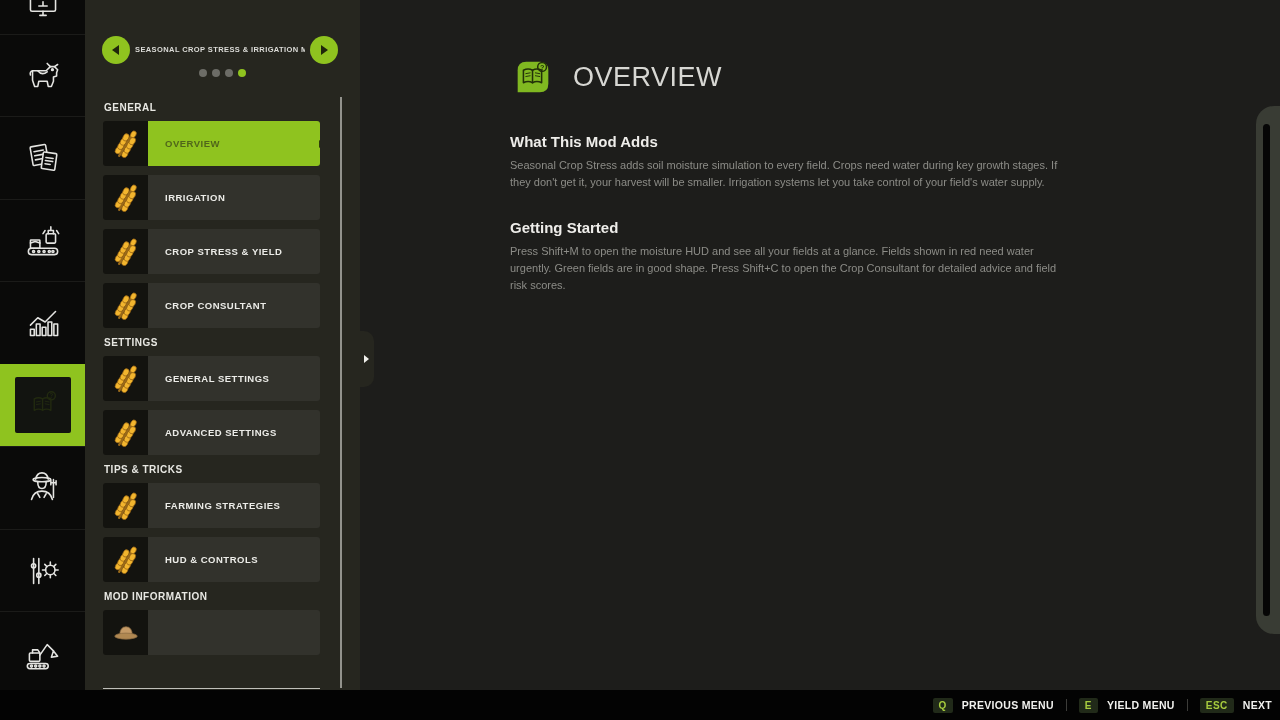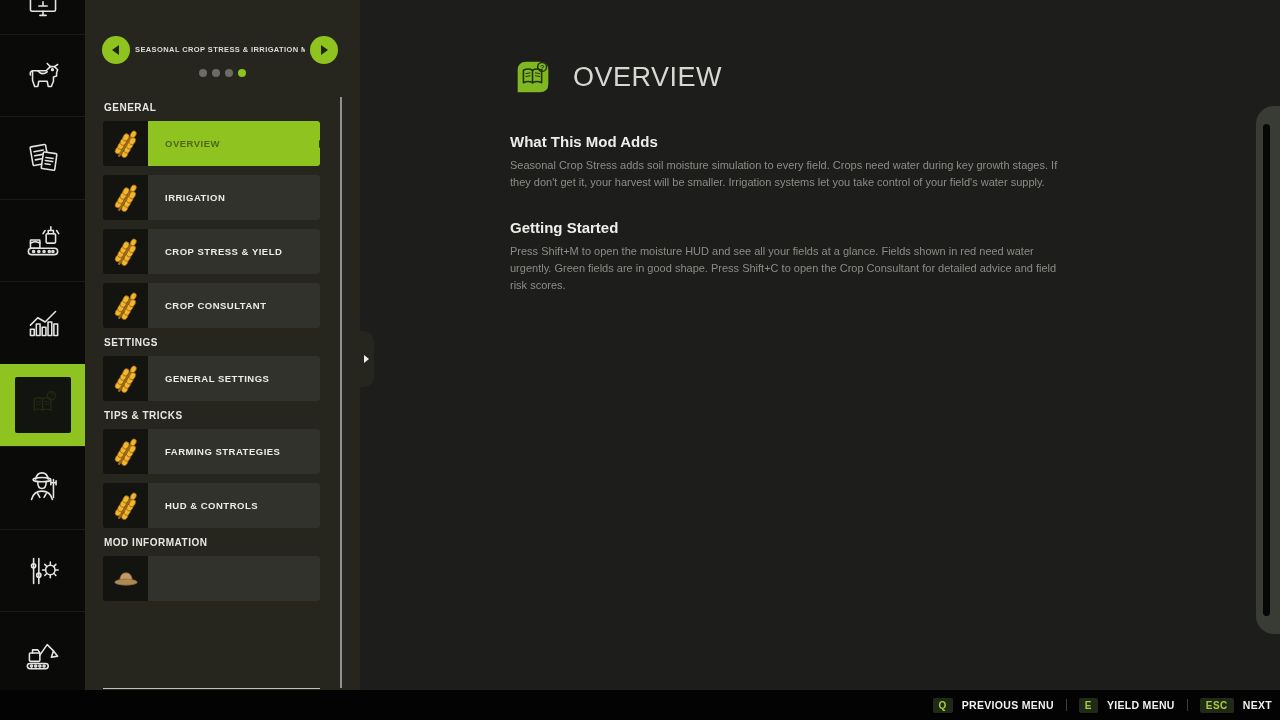--- a/index.html
+++ b/index.html
@@ -338,20 +338,28 @@
 
     <div class="side-item">
       <div class="icon-box">
         <svg class="wheat-icon">
             <use href="#sym-wheat"></use>
           </svg>
       </div>
       <div class="label-box">GENERAL SETTINGS</div>
     </div>
 
+    <div class="side-item">
+      <div class="icon-box">
+        <svg class="wheat-icon">
+            <use href="#sym-wheat"></use>
+          </svg>
+      </div>
+      <div class="label-box">ADVANCED SETTINGS</div>
+    </div>
 
     <div class="section-label">TIPS &amp; TRICKS</div>
 
     <div class="side-item">
       <div class="icon-box">
         <svg class="wheat-icon">
             <use href="#sym-wheat"></use>
           </svg>
       </div>
       <div class="label-box">FARMING STRATEGIES</div>

